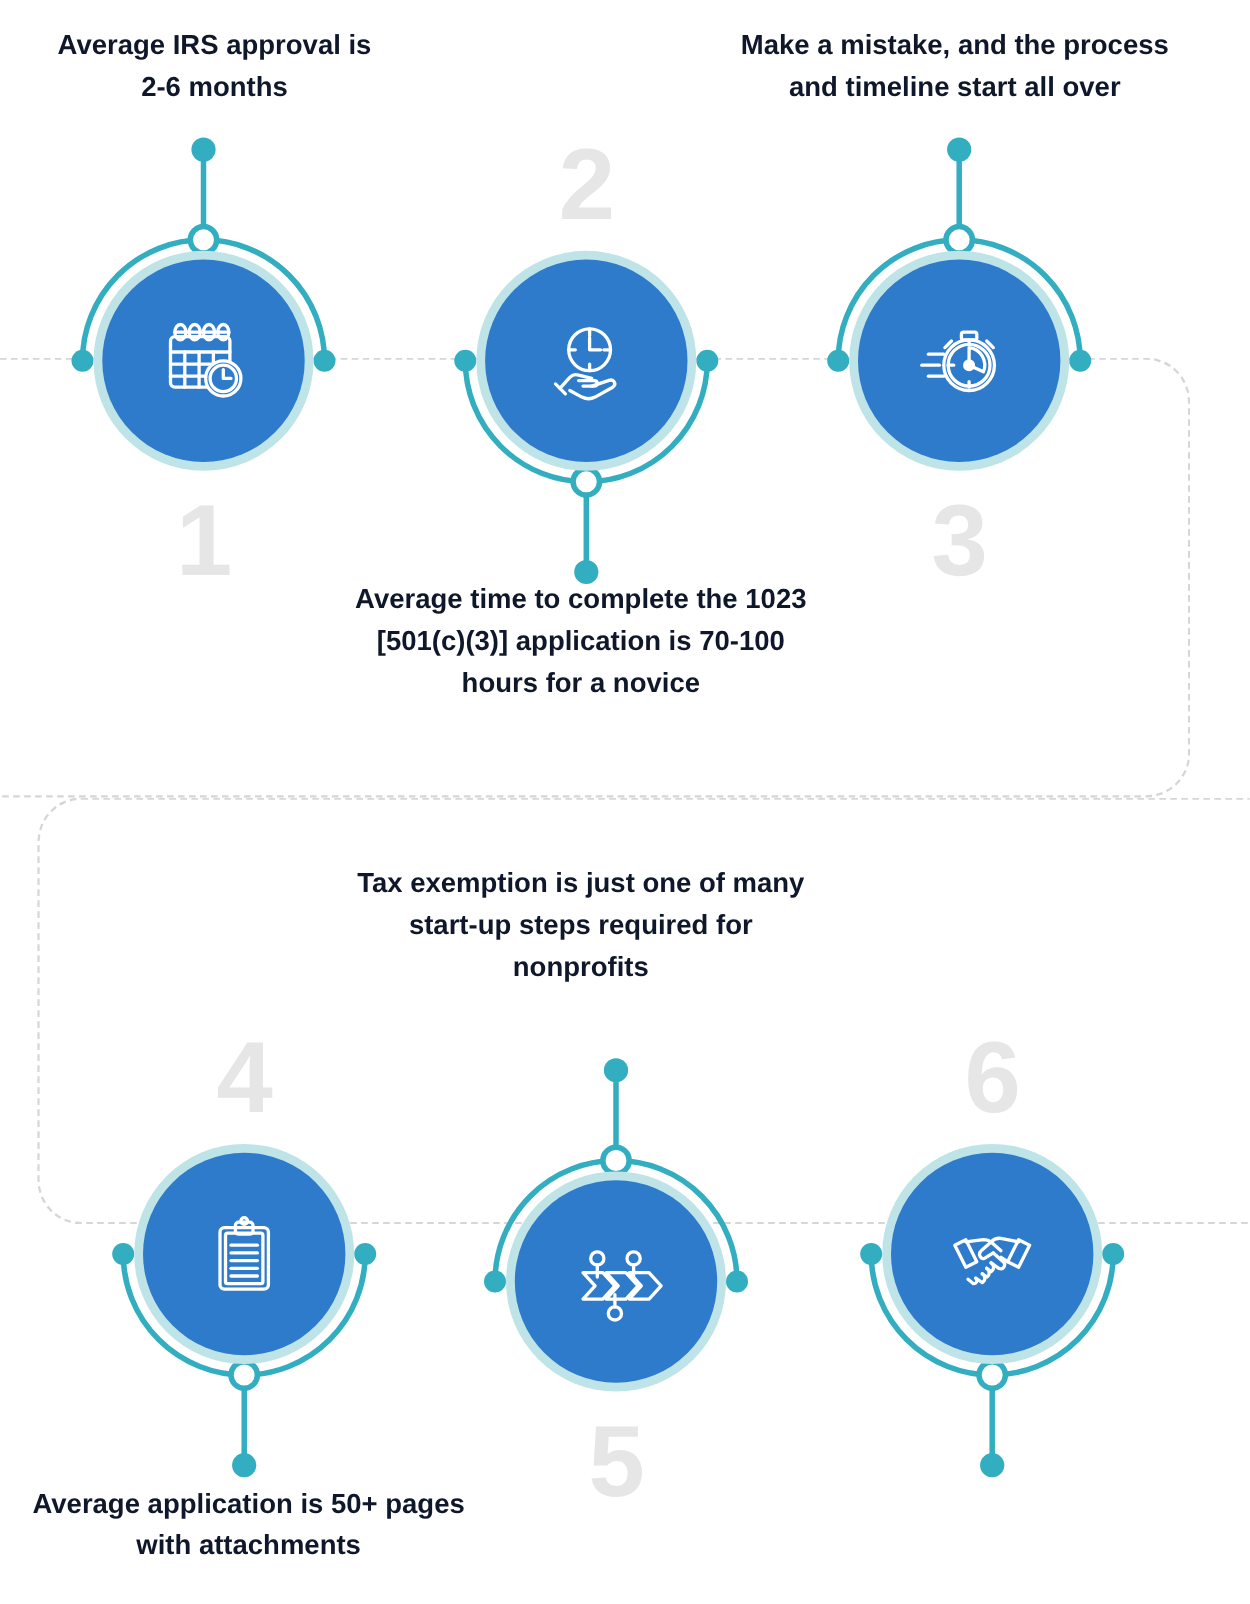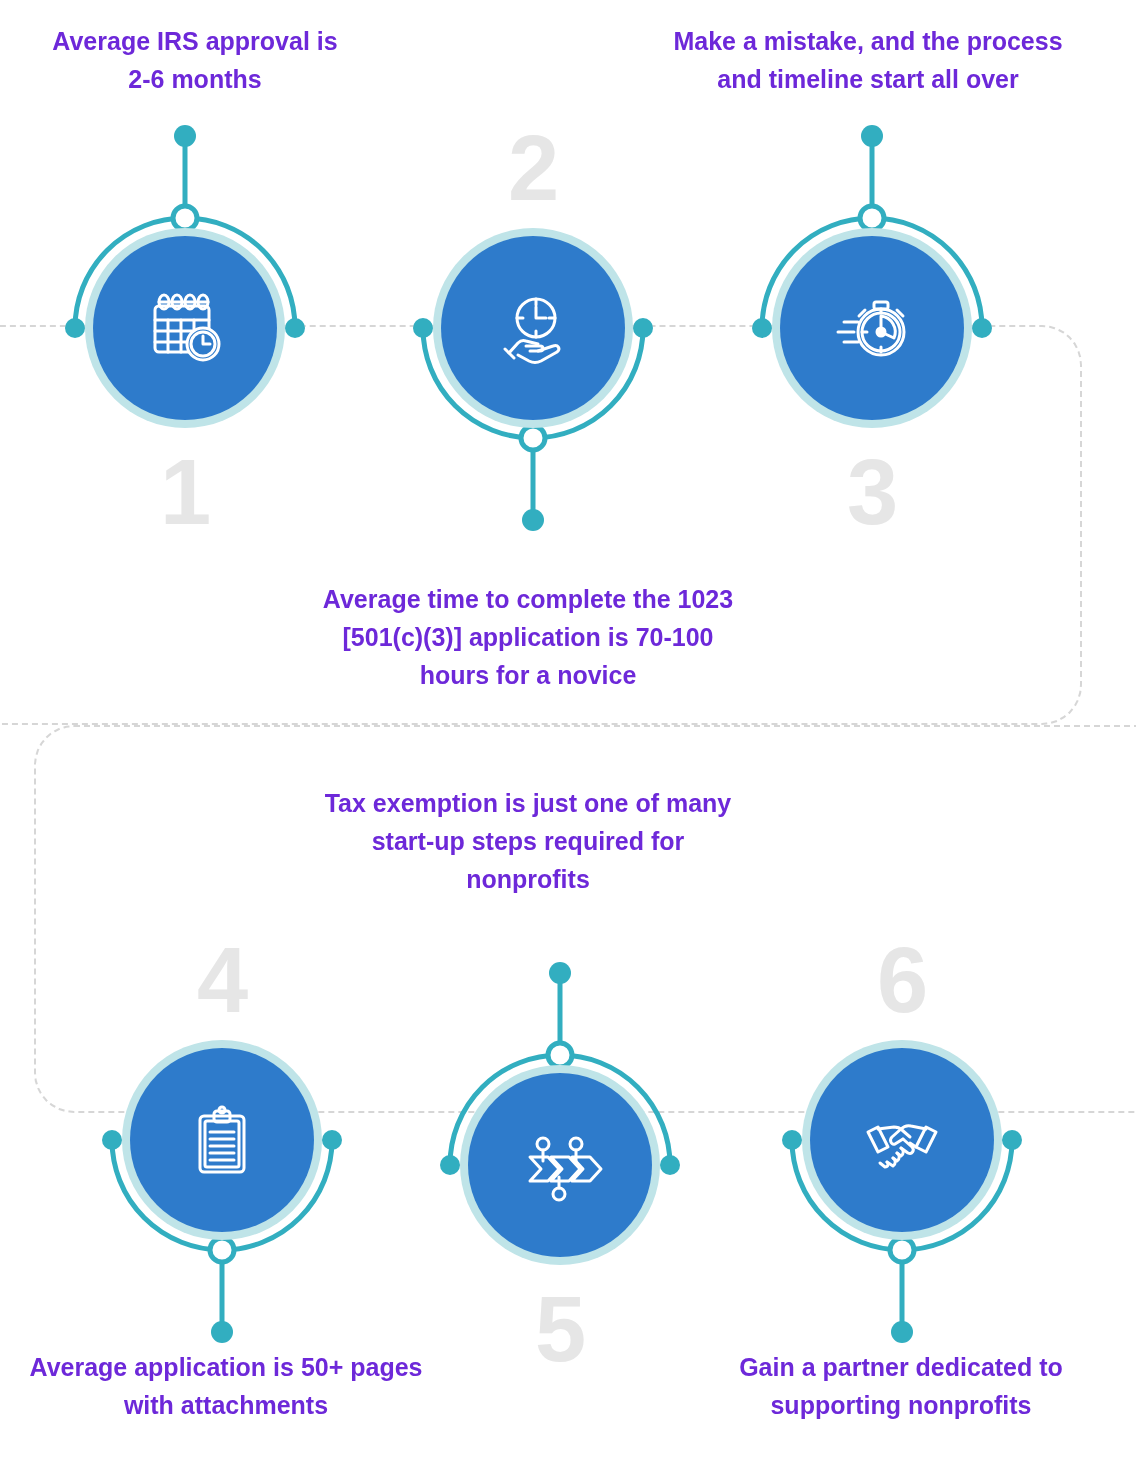--- a/index.html
+++ b/index.html
@@ -59,32 +59,32 @@
   .disc-inner{
     width:184px;height:184px;border-radius:50%;
     background:#2e7bcb;
     display:flex;align-items:center;justify-content:center;
   }
   .disc-inner svg{display:block;}
 
   
   .caption{
     position:absolute;
-    color:#6d28d9;
+    color:#0f172a;
     font-family:"Liberation Sans", sans-serif;
     font-weight:bold;
     font-size:25px;
     line-height:38px;
     text-align:center;
     z-index:6;
     white-space:pre-line;
   }
   #caption-1{ left:10px;  top:22px;  width:370px; }
   #caption-2{ left:608px; top:22px;  width:520px; }
-  #caption-3{ left:268px; top:580px; width:520px; }
+  #caption-3{ left:268px; top:526px; width:520px; }
   #caption-4{ left:298px; top:784px; width:460px; }
   #caption-5{ left:-22px; top:1348px; width:496px; }
   #caption-6{ left:668px; top:1348px; width:466px; }
 </style>
 </head>
 <body>
 
 <div id="stage">
 
   <div class="dashbox" id="dashbox-top"></div>
@@ -281,16 +281,14 @@
   <div class="caption" id="caption-2">Make a mistake, and the process
 and timeline start all over</div>
   <div class="caption" id="caption-3">Average time to complete the 1023
 [501(c)(3)] application is 70-100
 hours for a novice</div>
   <div class="caption" id="caption-4">Tax exemption is just one of many
 start-up steps required for
 nonprofits</div>
   <div class="caption" id="caption-5">Average application is 50+ pages
 with attachments</div>
-  <div class="caption" id="caption-6">Gain a partner dedicated to
-supporting nonprofits</div>
 
 </div>
 
 </body></html>

